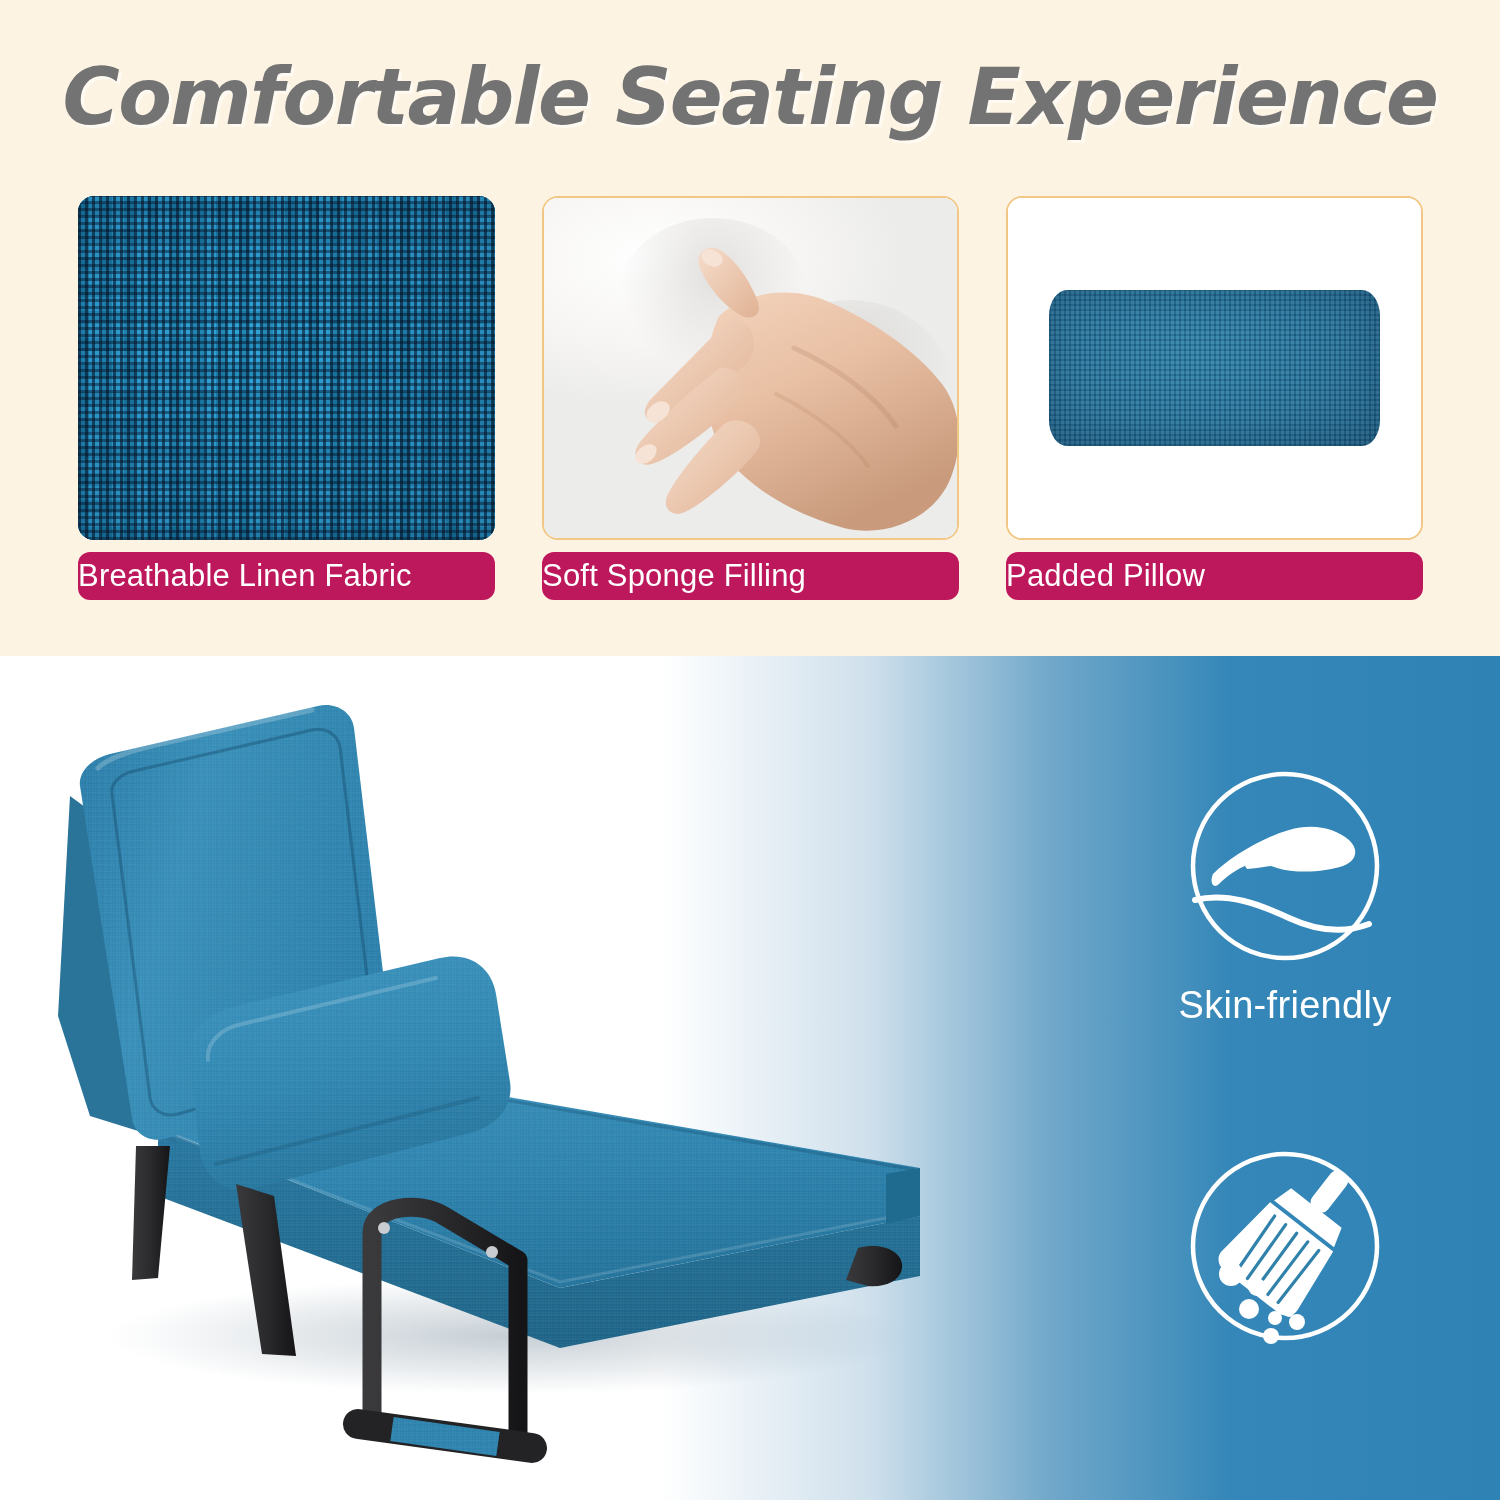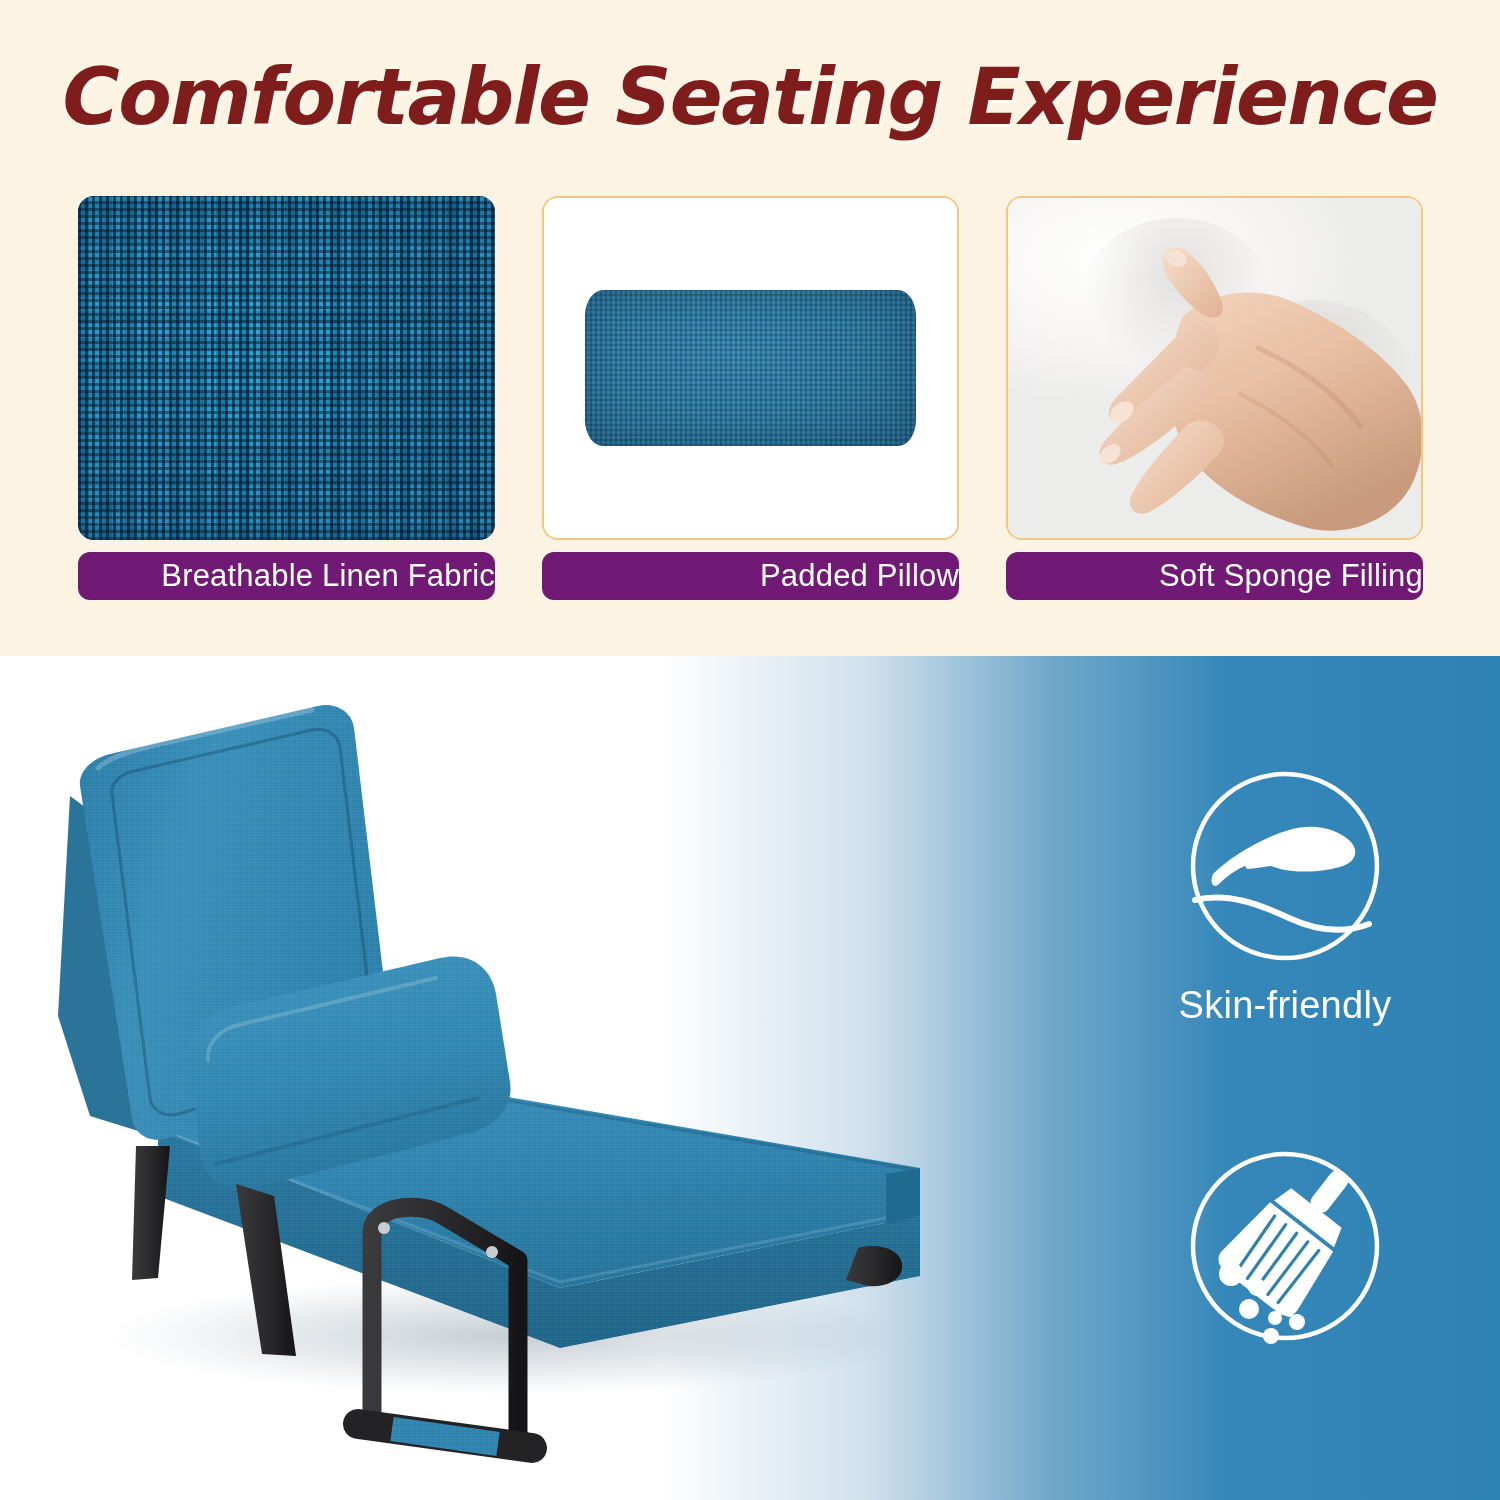--- a/index.html
+++ b/index.html
@@ -30,21 +30,21 @@
   #page-title {
     position: absolute;
     left: 0; top: 52px;
     width: 1500px;
     text-align: center;
     font-family: "DejaVu Sans", sans-serif;
     font-size: 78px;
     font-weight: 700;
     font-style: italic;
     letter-spacing: -1.5px;
-    color: #7f1d1d;
+    color: #737373;
     text-shadow: 3px 3px 0 rgba(255,255,255,0.55);
     white-space: nowrap;
   }
 
   #feature-cards {
     position: absolute;
     left: 78px;
     top: 196px;
     width: 1345px;
     display: flex;
@@ -63,25 +63,25 @@
   }
   .card-media.bordered {
     border: 2px solid #f2c784;
     box-sizing: border-box;
   }
   .card-pill {
     margin-top: 12px;
     height: 48px;
     line-height: 48px;
     border-radius: 12px;
-    background: #701a75;
+    background: #be185d;
     color: #ffffff;
     font-size: 31px;
     font-weight: 400;
-    text-align: right;
+    text-align: left;
     letter-spacing: 0.2px;
     white-space: nowrap;
     overflow: hidden;
   }
 
   
   .linen-swatch {
     width: 100%;
     height: 100%;
     background-color: #1b8fc6;
@@ -190,30 +190,20 @@
 
       <div class="feature-card">
         <div class="card-media">
           <div class="linen-swatch"></div>
         </div>
         <div class="card-pill">Breathable Linen Fabric</div>
       </div>
 
       <div class="feature-card">
         <div class="card-media bordered">
-          <div class="pillow-scene">
-            <div class="pillow-flange"></div>
-            <div class="pillow-body"></div>
-          </div>
-        </div>
-        <div class="card-pill">Padded Pillow</div>
-      </div>
-
-      <div class="feature-card">
-        <div class="card-media bordered">
           <div class="foam-scene">
             <div class="foam-block"></div>
             <div class="foam-dimple" style="left:18%;top:6%;width:46%;height:46%;"></div>
             <div class="foam-dimple" style="left:48%;top:30%;width:52%;height:60%;"></div>
             <svg width="417" height="344" viewBox="0 0 417 344" style="position:absolute;inset:0;">
               <defs>
                 <linearGradient id="skin" x1="0" y1="0" x2="0.5" y2="1">
                   <stop offset="0%" stop-color="#f3d4bd"></stop>
                   <stop offset="45%" stop-color="#e8bfa3"></stop>
                   <stop offset="100%" stop-color="#c99a7c"></stop>
@@ -239,20 +229,30 @@
               <ellipse cx="168" cy="60" rx="11" ry="8" transform="rotate(25 168 60)" fill="#f7e3d6"></ellipse>
 
               <path d="M250 150 C290 168,330 196,352 228" stroke="rgba(170,120,90,0.22)" stroke-width="5" fill="none" stroke-linecap="round"></path>
               <path d="M232 196 C268 214,304 240,324 268" stroke="rgba(170,120,90,0.18)" stroke-width="4" fill="none" stroke-linecap="round"></path>
             </svg>
           </div>
         </div>
         <div class="card-pill">Soft Sponge Filling</div>
       </div>
 
+      <div class="feature-card">
+        <div class="card-media bordered">
+          <div class="pillow-scene">
+            <div class="pillow-flange"></div>
+            <div class="pillow-body"></div>
+          </div>
+        </div>
+        <div class="card-pill">Padded Pillow</div>
+      </div>
+
     </div>
   </div>
 
   <div id="bottom-section">
 
     <div id="chair">
       <svg width="920" height="800" viewBox="0 0 920 800">
         <defs>
           <linearGradient id="fabTop" x1="0" y1="0" x2="0.25" y2="1">
             <stop offset="0%" stop-color="#3d93bd"></stop>

